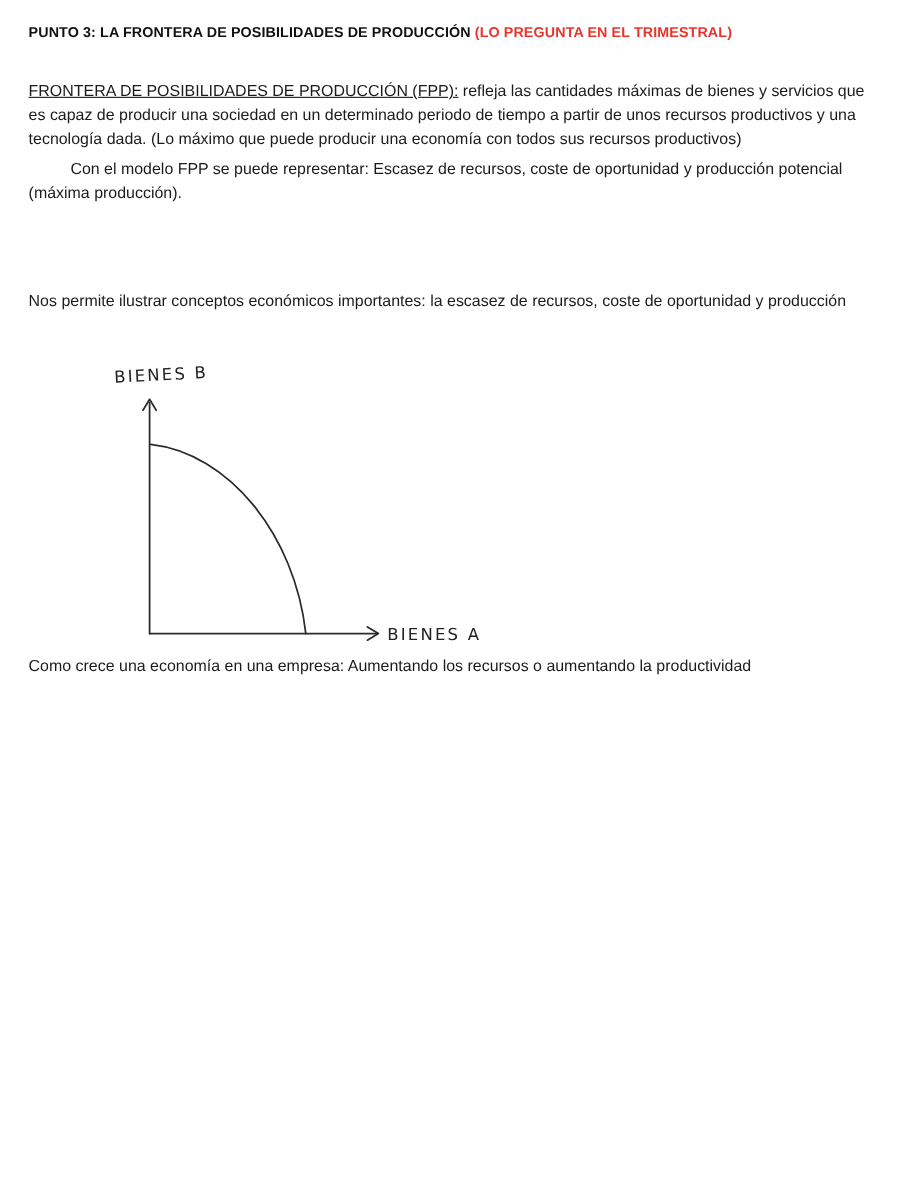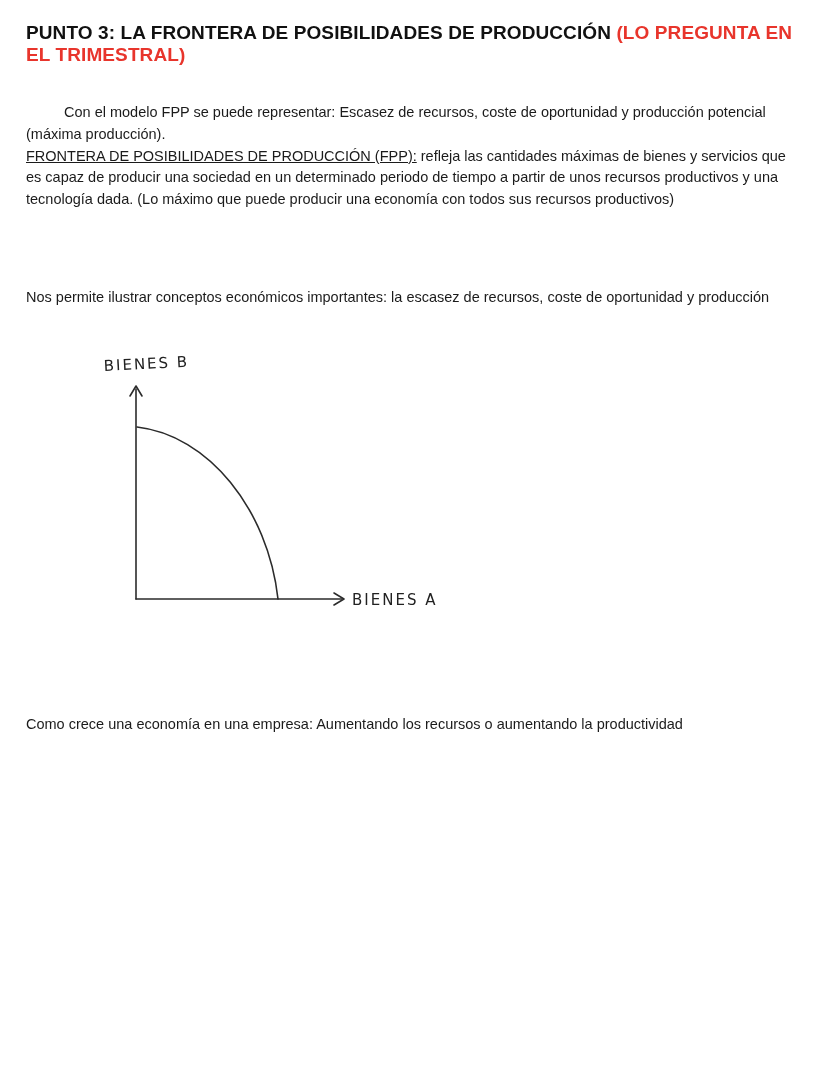--- a/index.html
+++ b/index.html
@@ -6,37 +6,37 @@
   html, body { background: #ffffff; }
   body {
     width: 828px;
     min-height: 1086px;
     font-family: "Liberation Sans", sans-serif;
     color: #1b1b1b;
   }
   .page { padding: 22px 26px 0 26px; }
 
   .title {
-    font-size: 19px;
+    font-size: 13px;
     font-weight: 700;
     letter-spacing: 0.1px;
     margin-bottom: 36px;
     color: #111;
   }
   .title-red { color: var(--accent-red, #e8352c); }
 
   .para {
     font-size: 14.5px;
     line-height: 1.5;
     color: #1b1b1b;
   }
   .lead-underline { text-decoration: underline; }
   .para-modelo { text-indent: 38px; margin-top: 6px; }
   .para-conceptos { margin-top: 76px; }
-  .para-crecimiento { margin-top: 95px; }
+  .para-crecimiento { }
 
   .diagram-wrap { margin: 40px 0 0 70px; }
   .fpp-svg { display: block; }
   .fpp-svg .stroke {
     fill: none;
     stroke: #2b2b2b;
     stroke-width: 1.6;
     stroke-linecap: round;
     stroke-linejoin: round;
   }
@@ -50,25 +50,25 @@
 </head>
 <body>
 
 <div class="page">
 
   <h1 class="title">
     <span class="title-main">PUNTO 3: LA FRONTERA DE POSIBILIDADES DE PRODUCCIÓN</span>
     <span class="title-red">(LO PREGUNTA EN EL TRIMESTRAL)</span>
   </h1>
 
-  <p class="para para-modelo">Con el modelo FPP se puede representar: Escasez de recursos, coste de oportunidad y producción potencial (máxima producción).</p>
-
   <p class="para">
     <span class="lead-underline">FRONTERA DE POSIBILIDADES DE PRODUCCIÓN (FPP):</span><span> refleja las cantidades máximas de bienes y servicios que es capaz de producir una sociedad en un determinado periodo de tiempo a partir de unos recursos productivos y una tecnología dada. (Lo máximo que puede producir una economía con todos sus recursos productivos)</span>
   </p>
+
+  <p class="para para-modelo">Con el modelo FPP se puede representar: Escasez de recursos, coste de oportunidad y producción potencial (máxima producción).</p>
 
   <p class="para para-conceptos">Nos permite ilustrar conceptos económicos importantes: la escasez de recursos, coste de oportunidad y producción</p>
 
   <div class="diagram-wrap">
     <svg class="fpp-svg" width="380" height="270" viewBox="0 0 380 270">
 
       <text x="8" y="22" transform="rotate(-3 8 22)">BIENES B</text>
 
       <line class="stroke" x1="40" y1="40" x2="40" y2="250"></line>
       <polyline class="stroke" points="34,47 40,37 46,47"></polyline>

